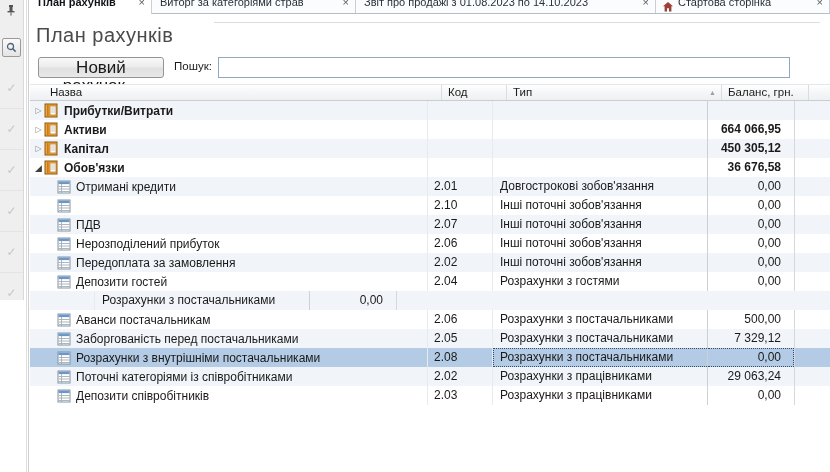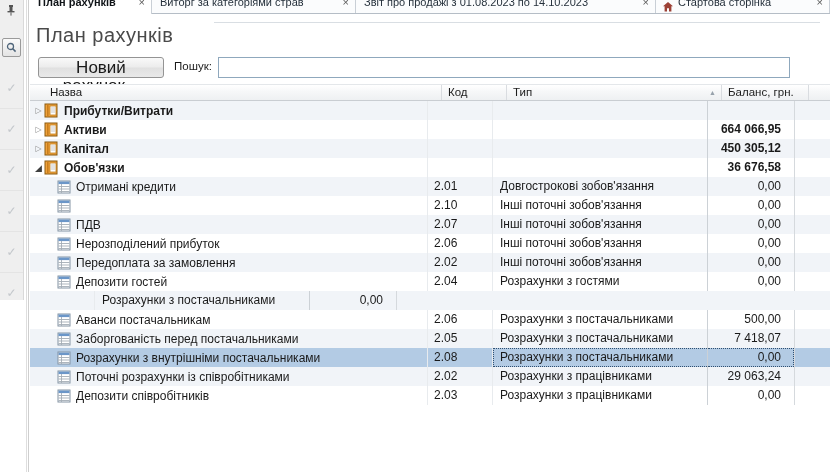--- a/index.html
+++ b/index.html
@@ -399,21 +399,21 @@
           <line x1="1.5" y1="6.5" x2="12.5" y2="6.5" stroke="#a4adb6" stroke-width="0.9"></line>
           <line x1="1.5" y1="9" x2="12.5" y2="9" stroke="#a4adb6" stroke-width="0.9"></line>
           <line x1="1.5" y1="11.5" x2="12.5" y2="11.5" stroke="#a4adb6" stroke-width="0.9"></line>
           <line x1="4.5" y1="4" x2="4.5" y2="13" stroke="#a4adb6" stroke-width="0.9"></line>
         </svg>
       </span>
       <span class="name-text">Заборгованість перед постачальниками</span>
     </div>
     <div class="cell code-cell">2.05</div>
     <div class="cell type-cell">Розрахунки з постачальниками</div>
-    <div class="cell balance-cell">7 418,07</div>
+    <div class="cell balance-cell">7 329,12</div>
     <div class="cell filler-cell"></div>
   </div>
     <div class="row lvl1 selected">
     <div class="cell name-cell">
 
       <span class="icon sheet">
         <svg width="14" height="14" viewBox="0 0 14 14">
           <rect x="1" y="1" width="12" height="12" fill="#ffffff" stroke="#8494a4" stroke-width="1"></rect>
           <rect x="1.5" y="1.5" width="11" height="2.6" fill="#6b96c8"></rect>
           <line x1="1.5" y1="6.5" x2="12.5" y2="6.5" stroke="#a4adb6" stroke-width="0.9"></line>
@@ -435,21 +435,21 @@
       <span class="icon sheet">
         <svg width="14" height="14" viewBox="0 0 14 14">
           <rect x="1" y="1" width="12" height="12" fill="#ffffff" stroke="#8494a4" stroke-width="1"></rect>
           <rect x="1.5" y="1.5" width="11" height="2.6" fill="#6b96c8"></rect>
           <line x1="1.5" y1="6.5" x2="12.5" y2="6.5" stroke="#a4adb6" stroke-width="0.9"></line>
           <line x1="1.5" y1="9" x2="12.5" y2="9" stroke="#a4adb6" stroke-width="0.9"></line>
           <line x1="1.5" y1="11.5" x2="12.5" y2="11.5" stroke="#a4adb6" stroke-width="0.9"></line>
           <line x1="4.5" y1="4" x2="4.5" y2="13" stroke="#a4adb6" stroke-width="0.9"></line>
         </svg>
       </span>
-      <span class="name-text">Поточні розрахунки із співробітниками</span>
+      <span class="name-text">Поточні категоріями із співробітниками</span>
     </div>
     <div class="cell code-cell">2.02</div>
     <div class="cell type-cell">Розрахунки з працівниками</div>
     <div class="cell balance-cell">29 063,24</div>
     <div class="cell filler-cell"></div>
   </div>
     <div class="row lvl1">
     <div class="cell name-cell">
 
       <span class="icon sheet">

